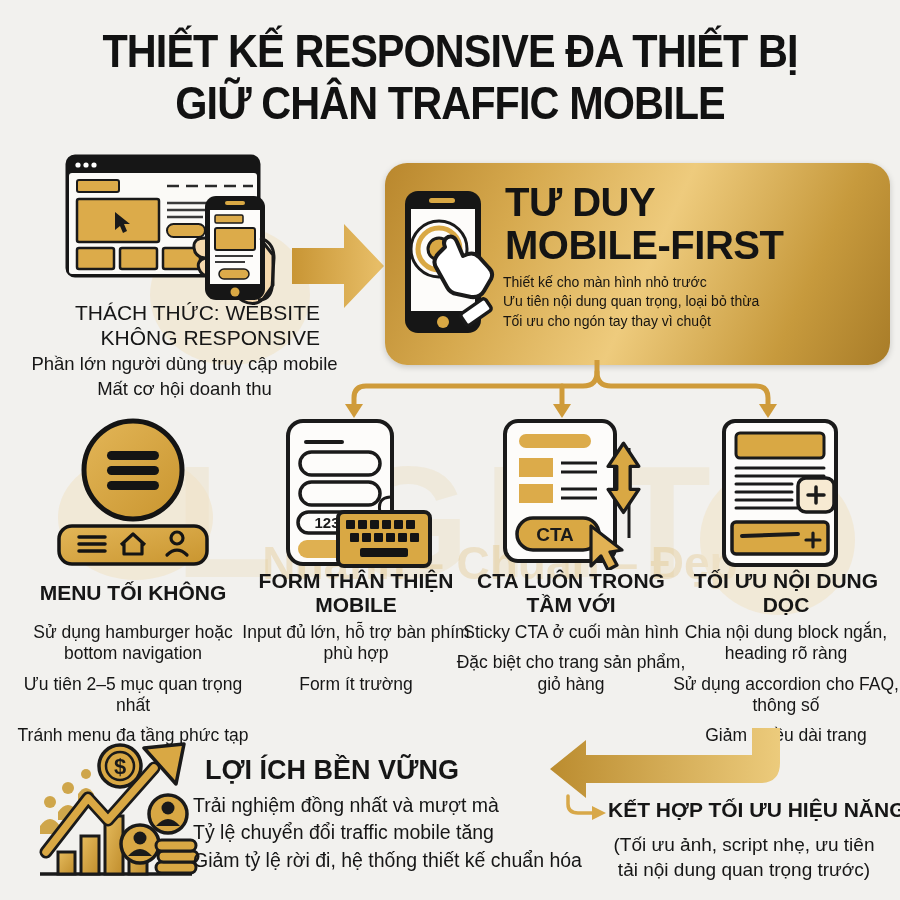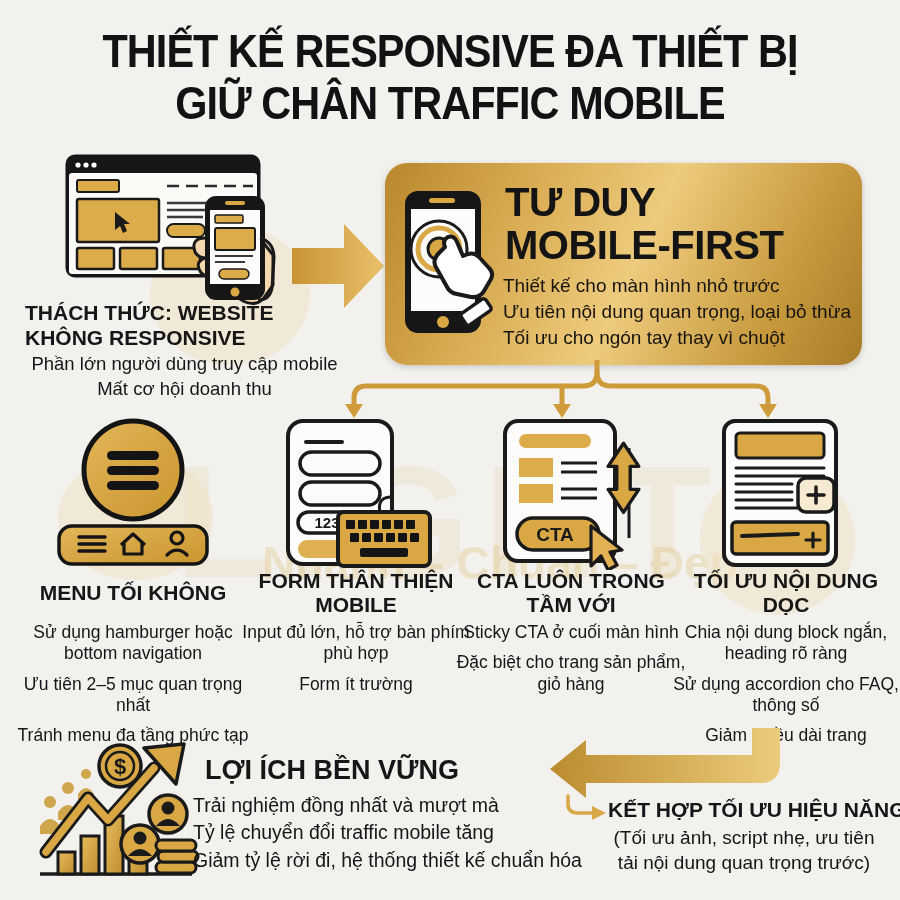--- a/index.html
+++ b/index.html
@@ -16,48 +16,49 @@
     font-weight:800;font-size:46px;line-height:1.12;letter-spacing:-1px;
     transform:scaleX(.9);color:#121212;
   }
   
   .wm-big{left:50%;top:430px;transform:translateX(-50%);
     font-size:160px;font-weight:800;letter-spacing:14px;color:rgba(214,166,63,.10);}
   .wm-tag{left:500px;top:536px;transform:translateX(-50%);
     font-size:46px;font-weight:800;color:rgba(214,166,63,.22);white-space:nowrap;}
   .pale{border-radius:50%;background:#f1e2c4;opacity:.55;}
   
-  .ch-head{left:25px;top:301px;width:295px;text-align:left;
-    font-weight:700;font-size:21px;line-height:1.18;}
+  .ch-head{left:25px;top:301px;width:295px;text-align:right;
+    font-weight:400;font-size:21px;line-height:1.18;}
   .ch-points{left:15px;top:352px;width:315px;text-align:center;
     font-size:18.5px;line-height:1.35;margin-left:12px;}
   
   .gold-box{
     left:385px;top:163px;width:477px;height:202px;border-radius:22px;
     background:linear-gradient(115deg,#b9872d 0%,#d6a94e 25%,#eecb7d 52%,#c79a3d 80%,#a87c28 100%);
     box-shadow:0 2px 6px rgba(0,0,0,.18);
+    padding-left:28px;
   }
   .gb-title{left:120px;top:18px;font-size:40px;font-weight:800;line-height:1.08;letter-spacing:-.5px;color:#141414;position:absolute;}
-  .gb-points{left:118px;top:110px;font-size:19px;line-height:1.38;color:#171410;position:absolute;}
+  .gb-points{left:118px;top:110px;font-size:14px;line-height:1.38;color:#171410;position:absolute;}
   .gb-points div{white-space:nowrap;}
   
   .col{top:418px;width:236px;text-align:center;}
   .col-icon{height:150px;display:flex;align-items:flex-start;justify-content:center;position:relative;}
   .col-head{font-weight:800;font-size:21px;line-height:1.14;min-height:50px;display:flex;align-items:flex-start;justify-content:center;flex-direction:column;}
   .col-head span{width:100%;}
   .col-points{font-size:17.5px;line-height:1.22;margin-top:4px;}
   .col-points .pt{margin-bottom:9px;}
   
   .bf-head{left:205px;top:755px;font-size:27px;font-weight:800;}
   .bf-points{left:193px;top:792px;font-size:19.5px;line-height:1.4;}
   .bf-points div{white-space:nowrap;}
   
   .pf-wrap{left:608px;top:798px;width:272px;text-align:center;}
   .pf-head{font-size:21px;font-weight:800;white-space:nowrap;}
-  .pf-lines{font-size:19px;line-height:1.3;margin-top:4px;}
+  .pf-lines{font-size:19px;line-height:1.3;margin-top:11px;}
   svg{display:block;}
 </style>
 </head>
 <body>
 
 <div class="canvas">
 
   <div class="abs wm-big">LIGHT</div>
   <div class="abs wm-tag">Nhanh – Chuẩn – Đẹp</div>
 

